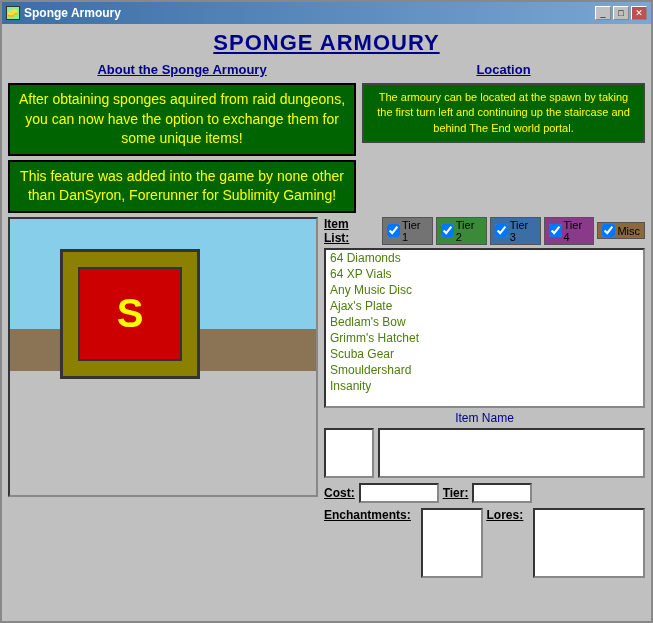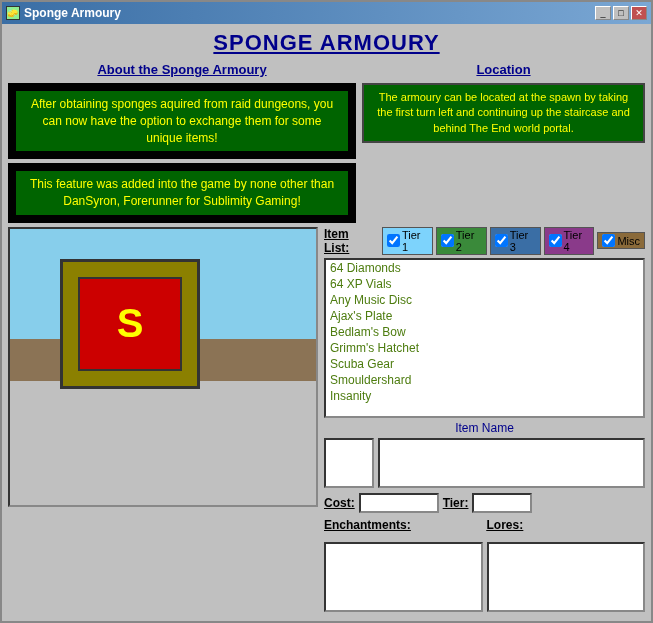--- a/index.html
+++ b/index.html
@@ -118,23 +118,23 @@
       text-decoration: underline;
       font-size: 13px;
       font-weight: bold;
       color: #00008b;
       margin-bottom: 2px;
     }
 
     .info-box {
       background: #006400;
       color: #ffff00;
-      border: 8px solid #000000;
+      border: 2px solid #000000;
       padding: 5px 8px;
-      font-size: 12px;
+      font-size: 14px;
       text-align: center;
       line-height: 1.4;
     }
 
     .location-box {
       background: #006400;
       color: #ffff00;
       border: 2px solid #444;
       padding: 5px 8px;
       font-size: 11px;
@@ -218,21 +218,21 @@
       display: flex;
       align-items: center;
       gap: 2px;
       background: #c8a020;
       padding: 1px 4px;
       border: 1px solid #555;
       cursor: pointer;
       color: black;
     }
 
-    .filter-row label.tier1 { background: #7dd3fc; }
+    .filter-row label.tier1 { background: #737373; }
     .filter-row label.tier2 { background: #3a8a3a; }
     .filter-row label.tier3 { background: #3a6ea5; }
     .filter-row label.tier4 { background: #8a3a8a; }
     .filter-row label.misc { background: #8a6a3a; }
 
     .item-listbox {
       flex: 1;
       background: white;
       border: 2px inset #888;
       overflow-y: scroll;
@@ -297,21 +297,20 @@
 
     .bottom-fields {
       display: flex;
       gap: 4px;
       margin-top: 2px;
     }
 
     .bottom-field-group {
       flex: 1;
       display: flex;
-      flex-direction: column;
       gap: 10px;
       text-decoration: underline;
     }
 
     .text-area-box {
       flex: 1;
       width: 100%;
       min-height: 70px;
       border: 2px inset #888;
       background: white;

